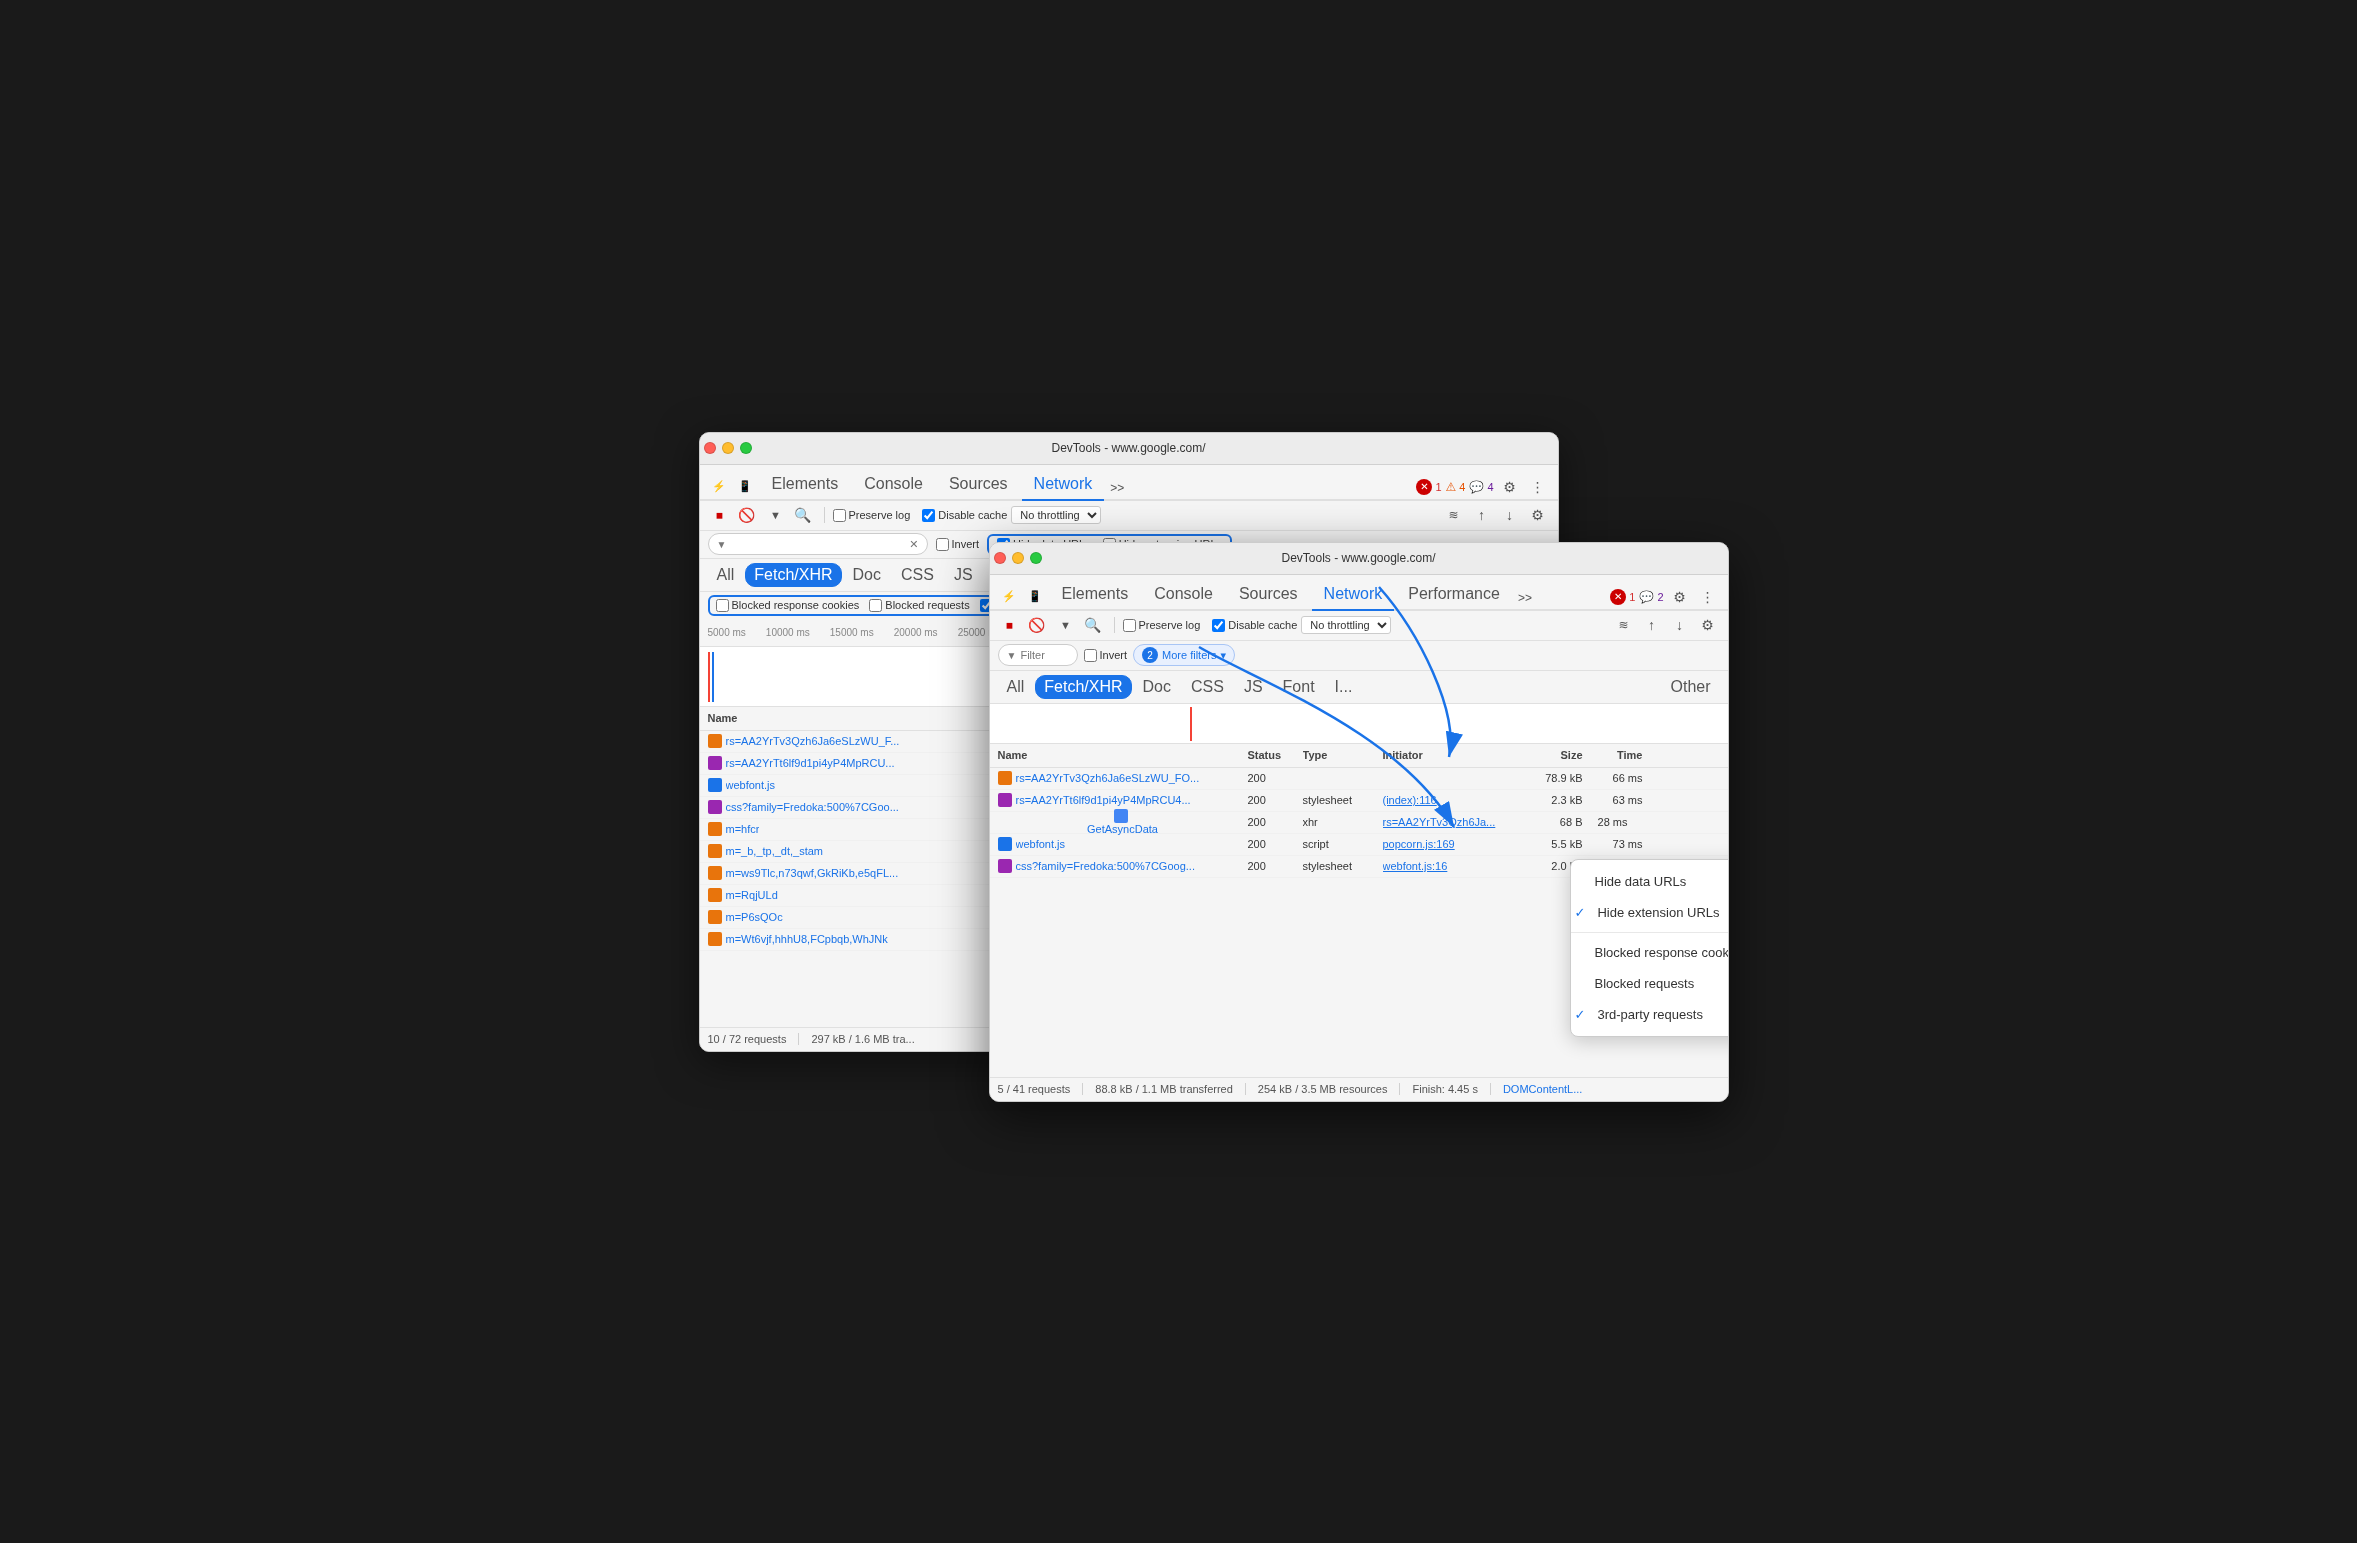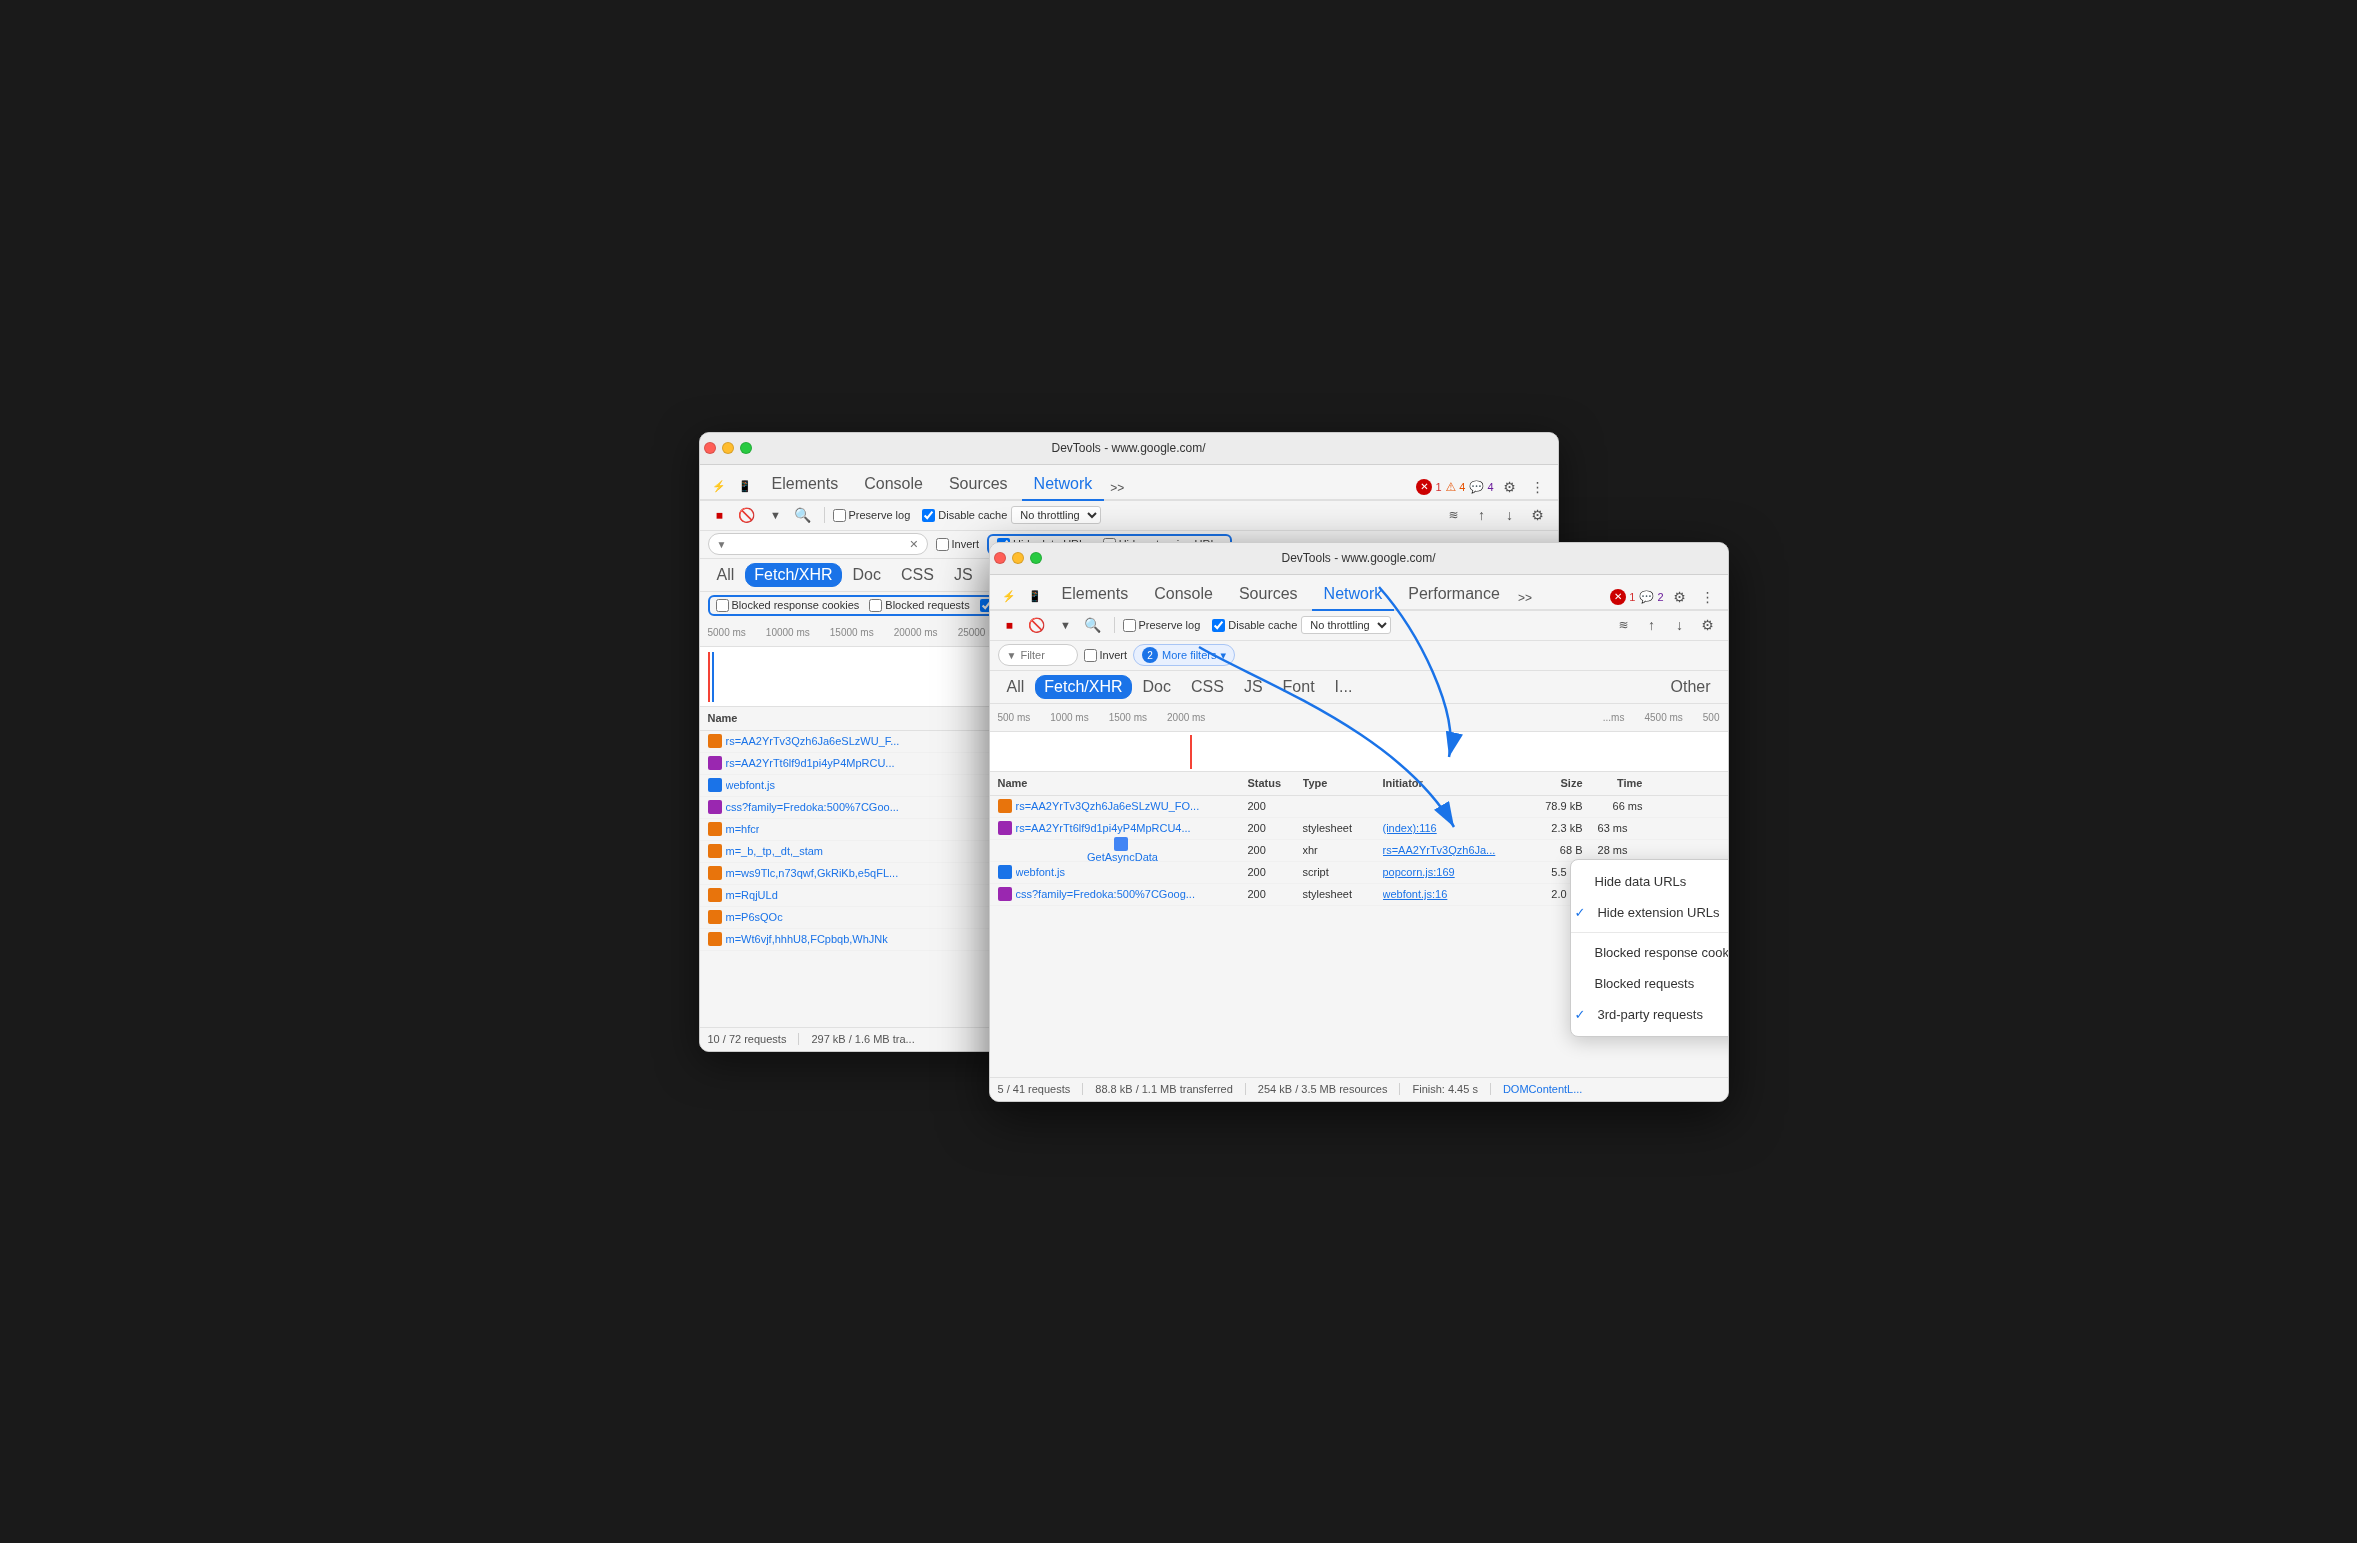--- a/index.html
+++ b/index.html
@@ -759,29 +759,20 @@
         <div class="filter-tab">All</div>
         <div class="filter-tab active">Fetch/XHR</div>
         <div class="filter-tab">Doc</div>
         <div class="filter-tab">CSS</div>
         <div class="filter-tab">JS</div>
         <div class="filter-tab">Font</div>
         <div class="filter-tab">I...</div>
         <div style="margin-left:auto;" class="filter-tab">Other</div>
       </div>
 
-      <div class="timeline-row">
-        <span>500 ms</span>
-        <span>1000 ms</span>
-        <span>1500 ms</span>
-        <span>2000 ms</span>
-        <span style="margin-left:auto;">...ms</span>
-        <span>4500 ms</span>
-        <span>500</span>
-      </div>
 
       <div class="timeline-area" style="height:40px;">
         <div style="position:absolute;left:200px;top:3px;width:2px;height:34px;background:#f44336;"></div>
       </div>
 
       <div class="table-header">
         <div style="width:250px;" class="cell">Name</div>
         <div style="width:55px;" class="cell">Status</div>
         <div style="width:80px;" class="cell">Type</div>
         <div style="width:130px;" class="cell">Initiator</div>
@@ -805,21 +796,21 @@
           <div class="name-cell" style="width:250px;">
             <span class="row-icon icon-purple"></span>
             <span class="name-text">rs=AA2YrTt6lf9d1pi4yP4MpRCU4...</span>
           </div>
           <div style="width:55px;" class="cell">200</div>
           <div style="width:80px;" class="cell">stylesheet</div>
           <div style="width:130px;" class="cell">
             <a href="#" style="color:#1a73e8;">(index):116</a>
           </div>
           <div style="width:70px;text-align:right;" class="cell">2.3 kB</div>
-          <div style="width:60px;text-align:center;" class="cell">63 ms</div>
+          <div style="width:60px;text-align:right;" class="cell">63 ms</div>
         </div>
         <div class="table-row">
           <div class="name-cell" style="width:250px;flex-direction:column;">
             <span class="row-icon" style="background:#4285f4;"></span>
             <span class="name-text">GetAsyncData</span>
           </div>
           <div style="width:55px;" class="cell">200</div>
           <div style="width:80px;" class="cell">xhr</div>
           <div style="width:130px;" class="cell">
             <a href="#" style="color:#1a73e8;">rs=AA2YrTv3Qzh6Ja...</a>

